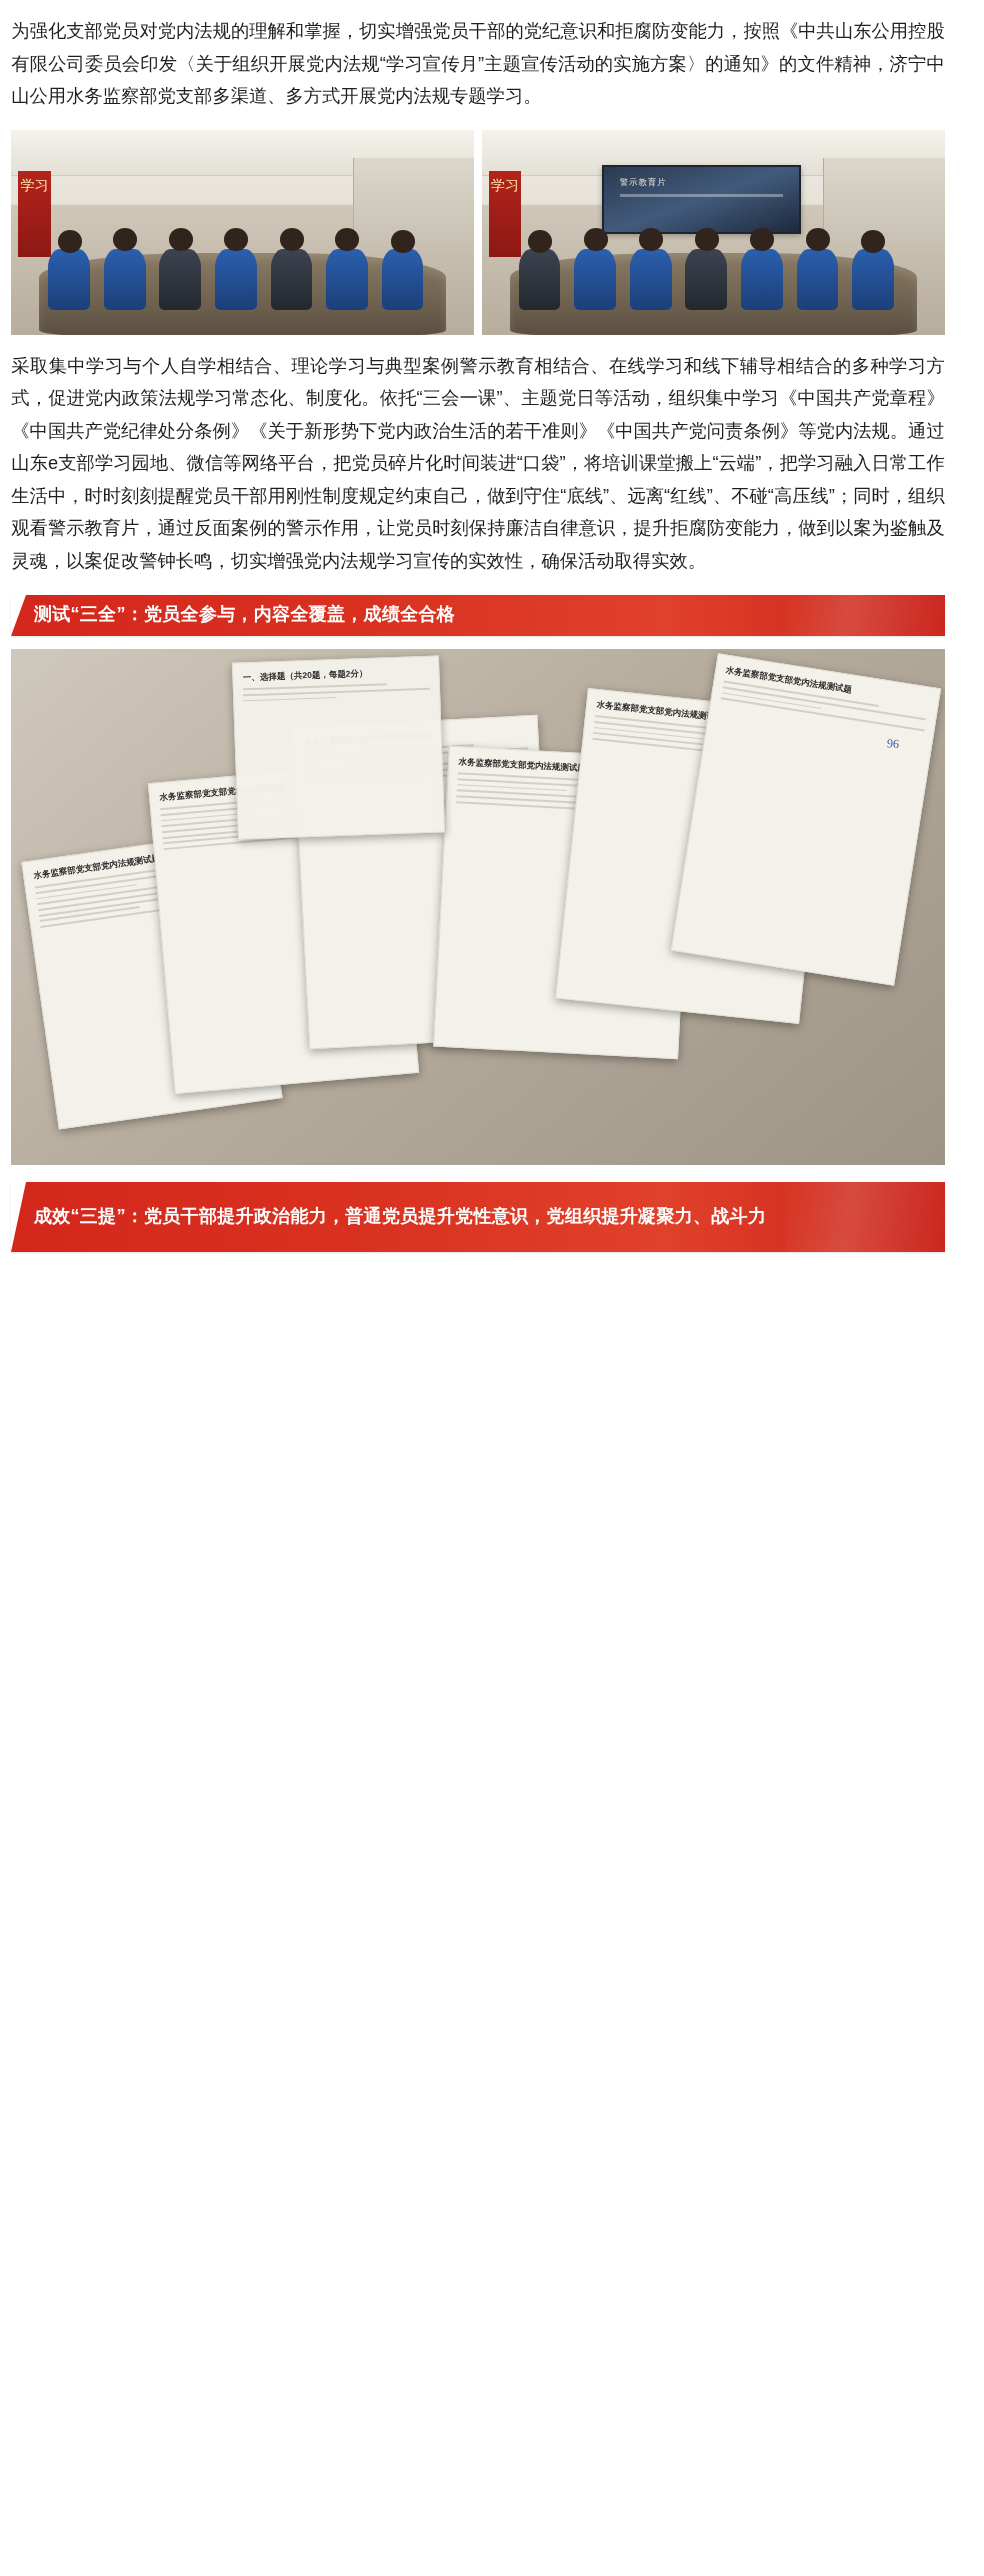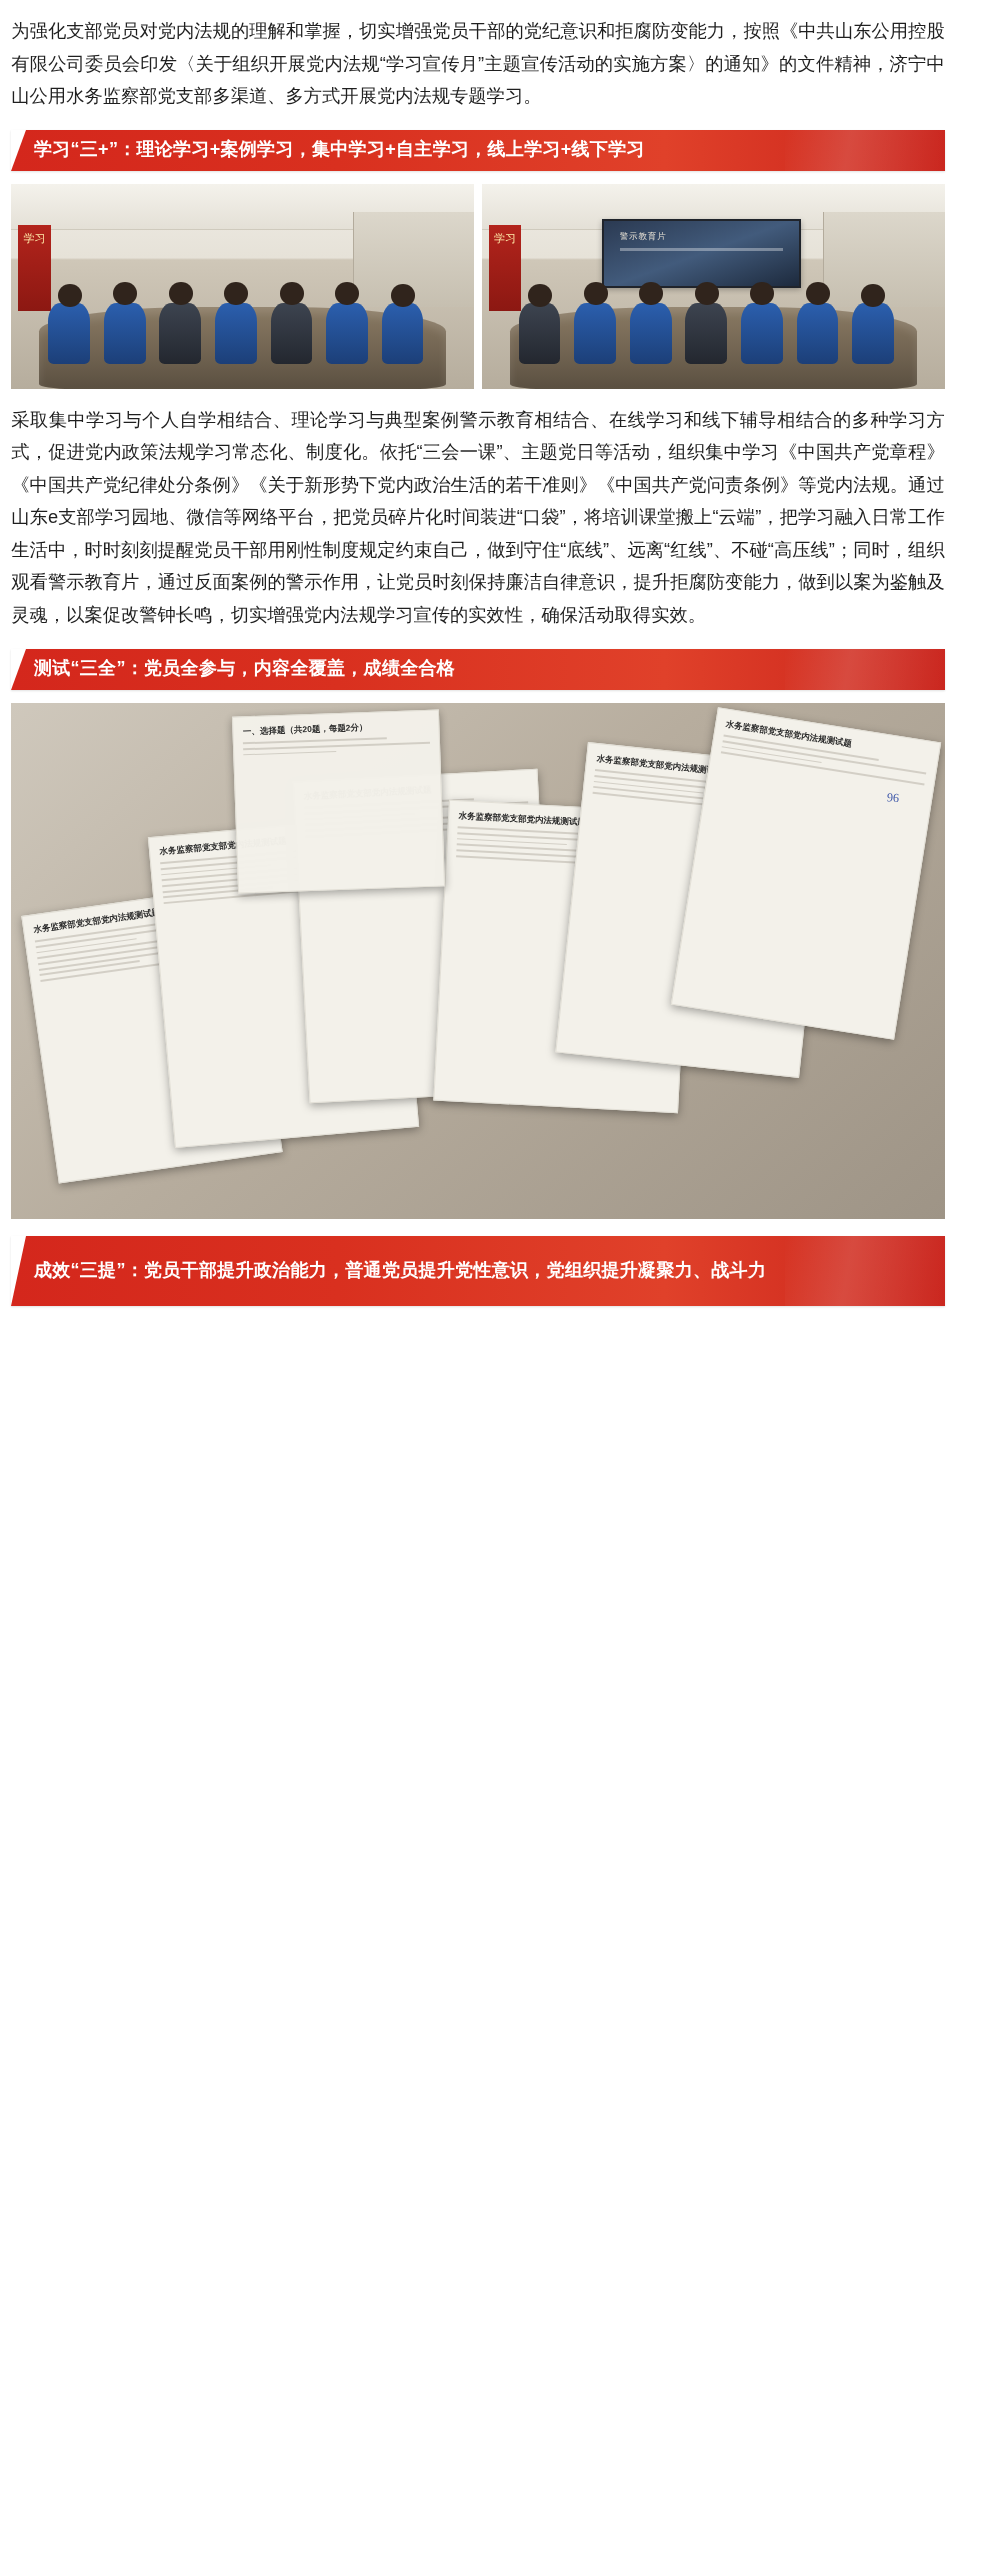--- a/index.html
+++ b/index.html
@@ -139,21 +139,21 @@
     position: absolute;
     left: 1.5%;
     top: 20%;
     width: 7%;
     height: 42%;
     background: linear-gradient(180deg,#b3241c,#8c1812);
   }
   .room .banner-left span {
     display: block;
     color: #ffe9a8;
-    font-size: 11px;
+    font-size: 14px;
     text-align: center;
     margin-top: 7.5px;
     line-height: 1.1;
   }
   .room .wall-right {
     position: absolute;
     right: 0; top: 14%;
     width: 26%;
     height: 46%;
     background: linear-gradient(180deg,#dcd7cb,#c6bfb0);
@@ -224,24 +224,20 @@
 </style>
 </head>
 <body>
 
 <div class="page">
 
   <div class="para-block">
     <p class="body-text">为强化支部党员对党内法规的理解和掌握，切实增强党员干部的党纪意识和拒腐防变能力，按照《中共山东公用控股有限公司委员会印发〈关于组织开展党内法规“学习宣传月”主题宣传活动的实施方案〉的通知》的文件精神，济宁中山公用水务监察部党支部多渠道、多方式开展党内法规专题学习。</p>
   </div>
 
-  <div class="banner">
-    <span class="banner-corner"></span>
-    <span class="banner-text">学习“三+”：理论学习+案例学习，集中学习+自主学习，线上学习+线下学习</span>
-  </div>
 
   <div class="photo-row">
 
     <div class="photo meeting">
       <div class="room">
         <div class="ceiling"></div>
         <div class="banner-left">
           <span>学习</span>
         </div>
         <div class="wall-right"></div>

